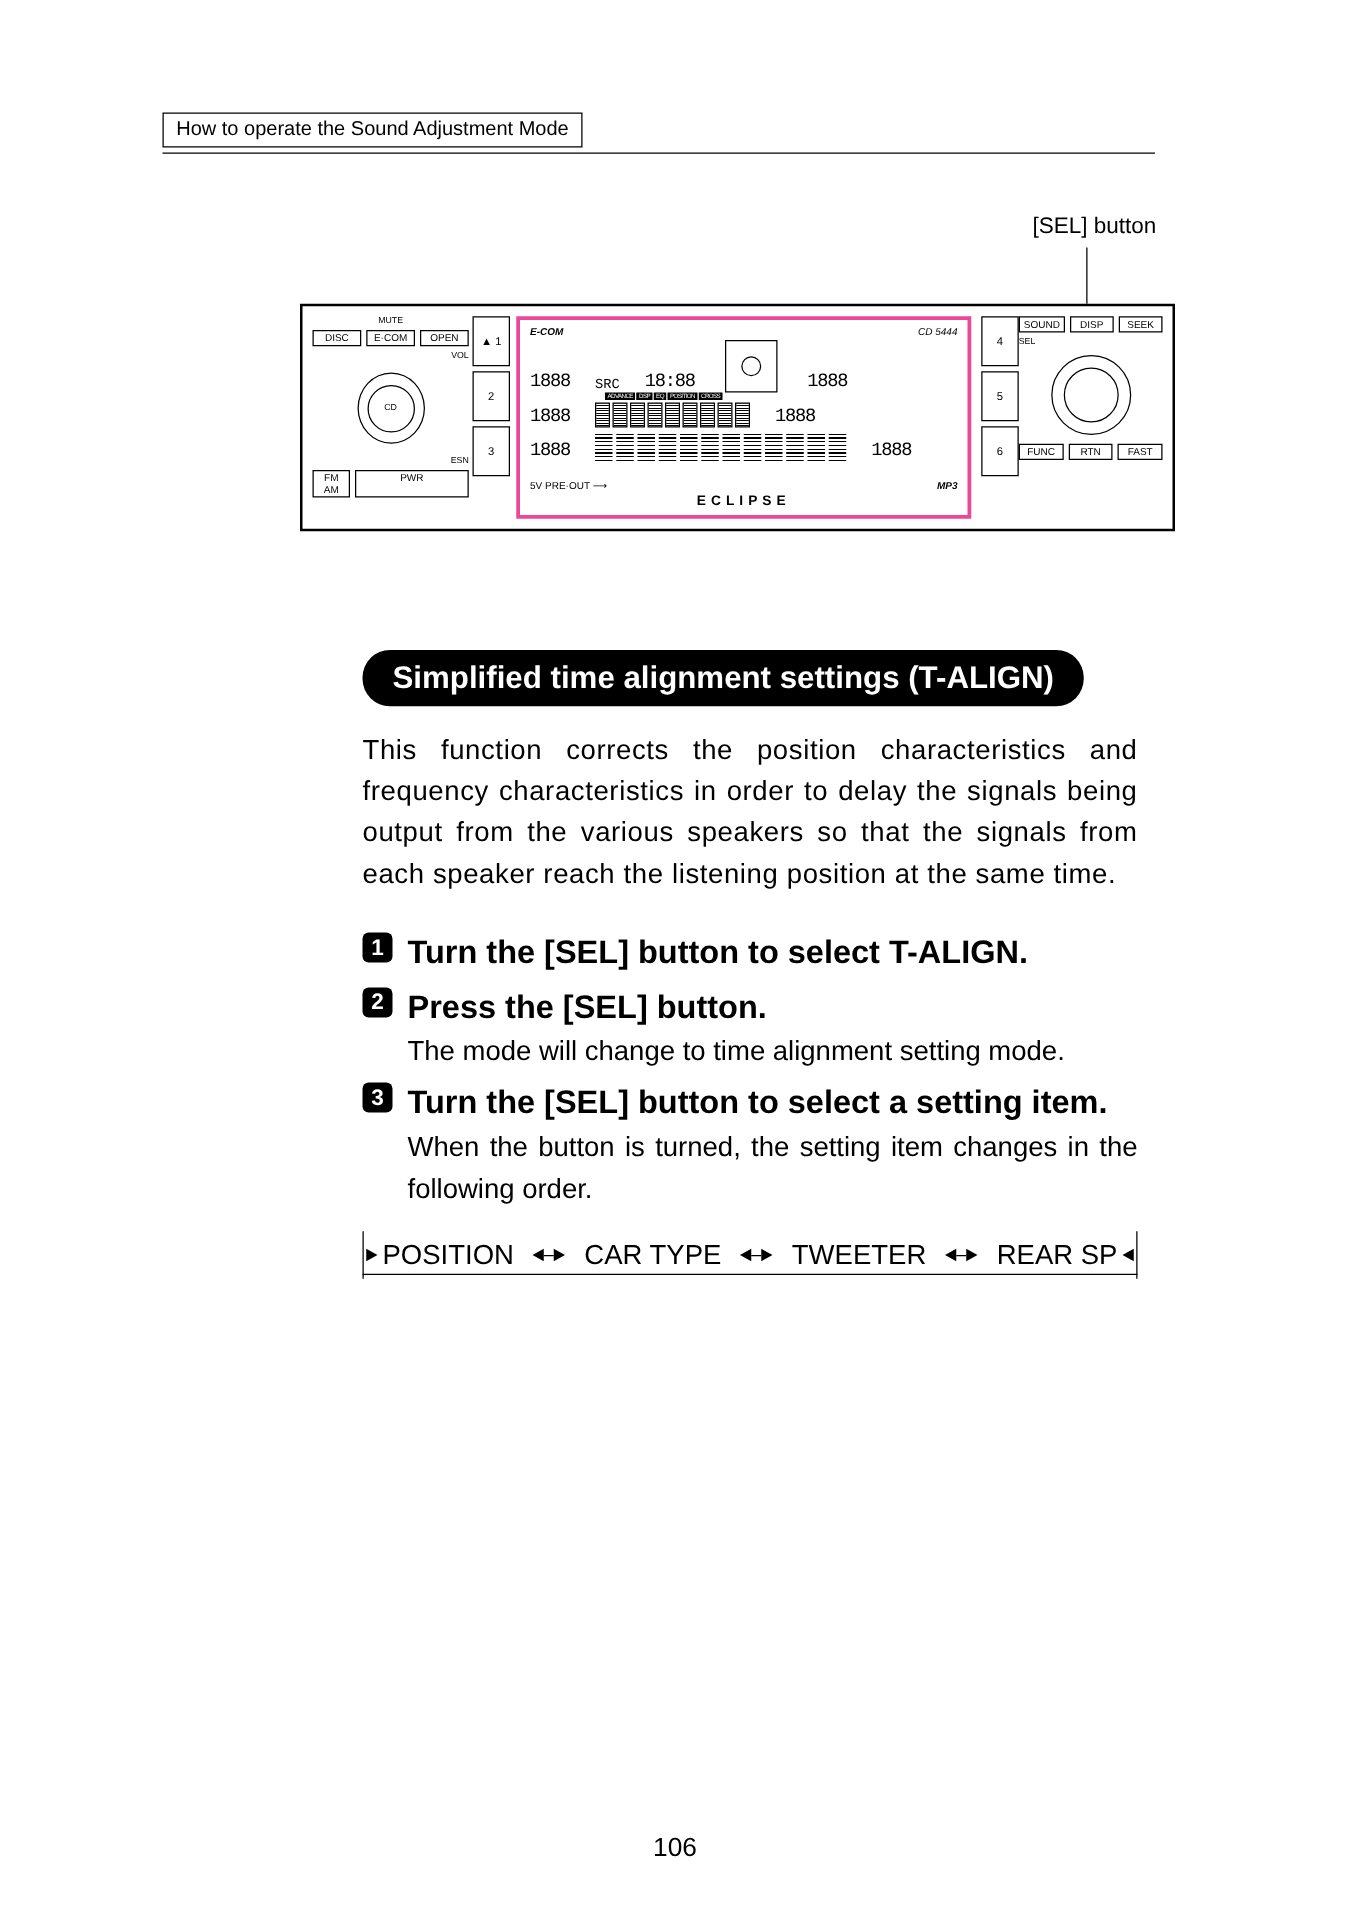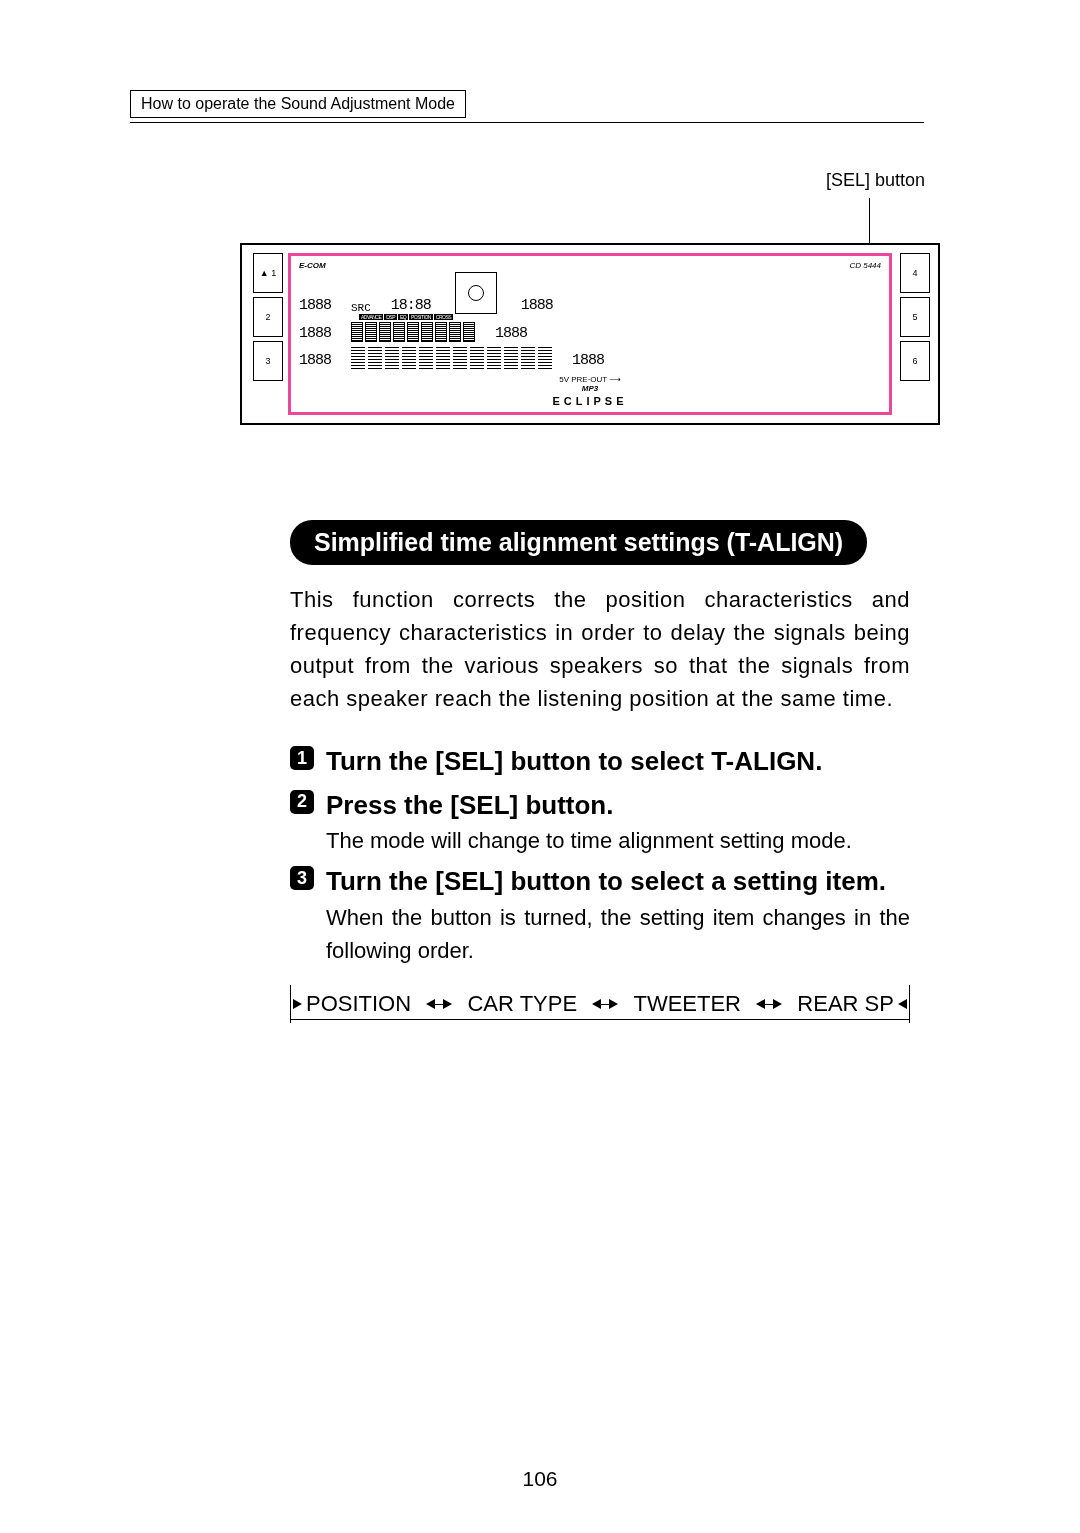--- a/index.html
+++ b/index.html
@@ -154,24 +154,23 @@
       margin-top: 3px;
     }
     .spec-bar {
       width: 14px;
       height: 22px;
       background: repeating-linear-gradient(0deg, #000 0, #000 1px, transparent 1px, transparent 3px);
     }
     .disp-bottom {
       display: flex;
       justify-content: space-between;
-      align-items: center;
+      align-items: flex-start;
       font-size: 8px;
       margin-top: auto;
-      flex-direction: column;
     }
     .eclipse-brand {
       text-align: center;
       font-size: 11px;
       font-weight: bold;
       letter-spacing: 4px;
       margin-top: 2px;
     }
     .panel-right {
       width: 115px;
@@ -341,20 +340,37 @@
 
   <div class="header-bar">
     <span class="header-box">How to operate the Sound Adjustment Mode</span>
   </div>
 
   <div class="sel-label">[SEL] button</div>
   <div class="sel-callout-line"></div>
 
   <div class="device-container">
 
+    <div class="panel-left">
+      <div style="text-align:center;font-size:7px;">MUTE</div>
+      <div class="btn-row">
+        <div class="mini-btn">DISC</div>
+        <div class="mini-btn">E·COM</div>
+        <div class="mini-btn">OPEN</div>
+      </div>
+      <div style="text-align:right;font-size:7px">VOL</div>
+      <div class="knob">
+          <span>CD</span>
+        </div>
+      <div style="text-align:right;font-size:7px">ESN</div>
+      <div class="btn-row">
+        <div class="mini-btn" style="flex:0 0 22px"><span>FM</span><br><span>AM</span></div>
+        <div class="mini-btn">PWR</div>
+      </div>
+    </div>
 
     <div class="preset-col">
       <div class="preset-btn"><span>▲</span>&nbsp;<span>1</span></div>
       <div class="preset-btn">2</div>
       <div class="preset-btn">3</div>
     </div>
 
     <div class="display-screen">
       <div class="disp-top">
         <span style="font-weight:bold">E-COM</span>
@@ -413,20 +429,34 @@
       </div>
       <div class="eclipse-brand">ECLIPSE</div>
     </div>
 
     <div class="preset-col">
       <div class="preset-btn">4</div>
       <div class="preset-btn">5</div>
       <div class="preset-btn">6</div>
     </div>
 
+    <div class="panel-right">
+      <div class="btn-row">
+        <div class="mini-btn">SOUND</div>
+        <div class="mini-btn">DISP</div>
+        <div class="mini-btn">SEEK</div>
+      </div>
+      <div style="font-size:7px;text-align:left">SEL</div>
+      <div class="sel-knob"></div>
+      <div class="btn-row">
+        <div class="mini-btn">FUNC</div>
+        <div class="mini-btn">RTN</div>
+        <div class="mini-btn">FAST</div>
+      </div>
+    </div>
   </div>
 
   <div class="content">
     <div class="section-heading">Simplified time alignment settings (T-ALIGN)</div>
     <div class="intro">This function corrects the position characteristics and frequency characteristics in order to delay the signals being output from the various speakers so that the signals from each speaker reach the listening position at the same time.</div>
 
     <div class="step">
       <div class="step-num">1</div>
       <div class="step-body">
         <div class="step-title">Turn the [SEL] button to select T-ALIGN.</div>

